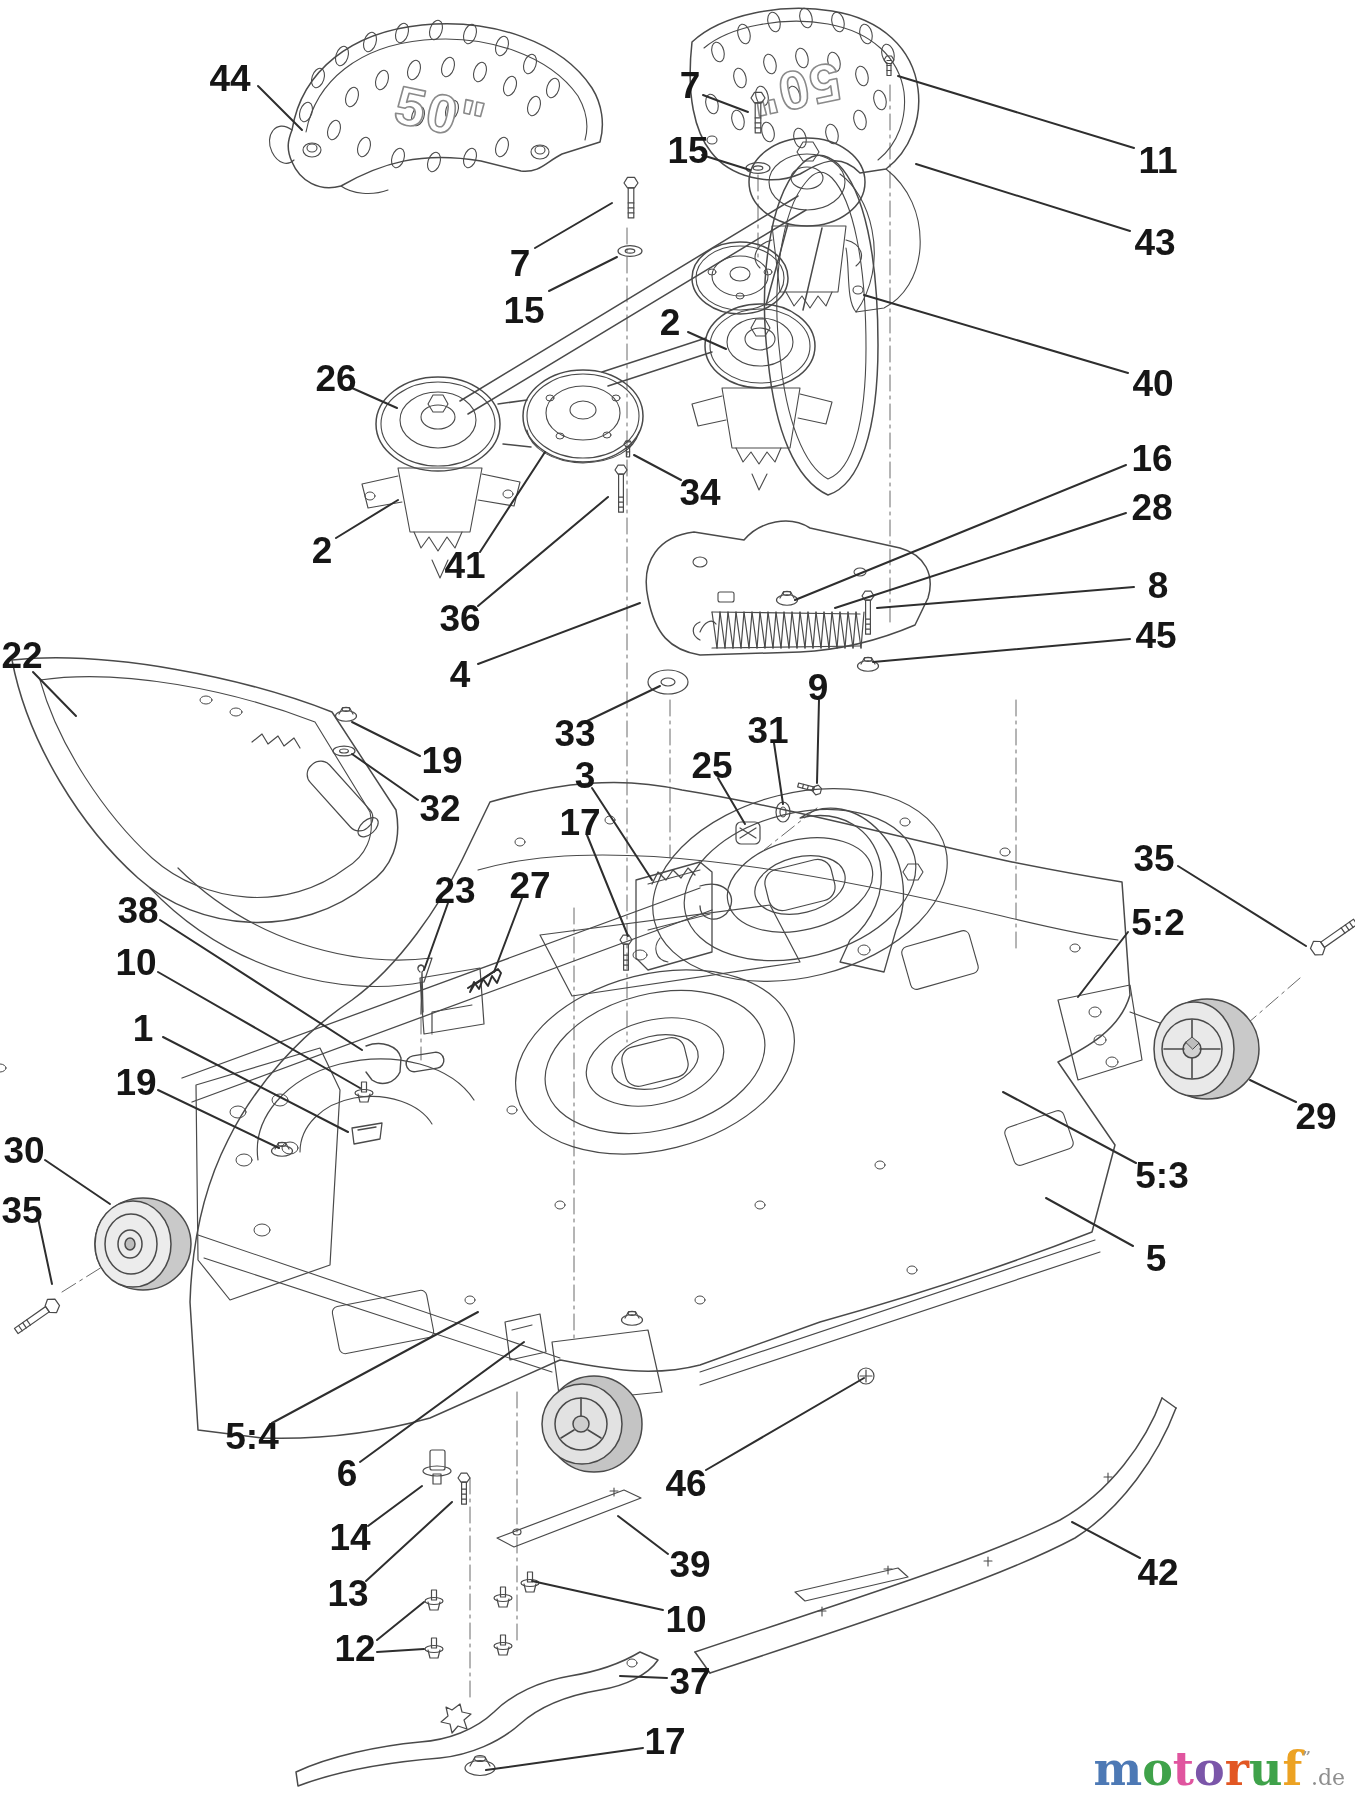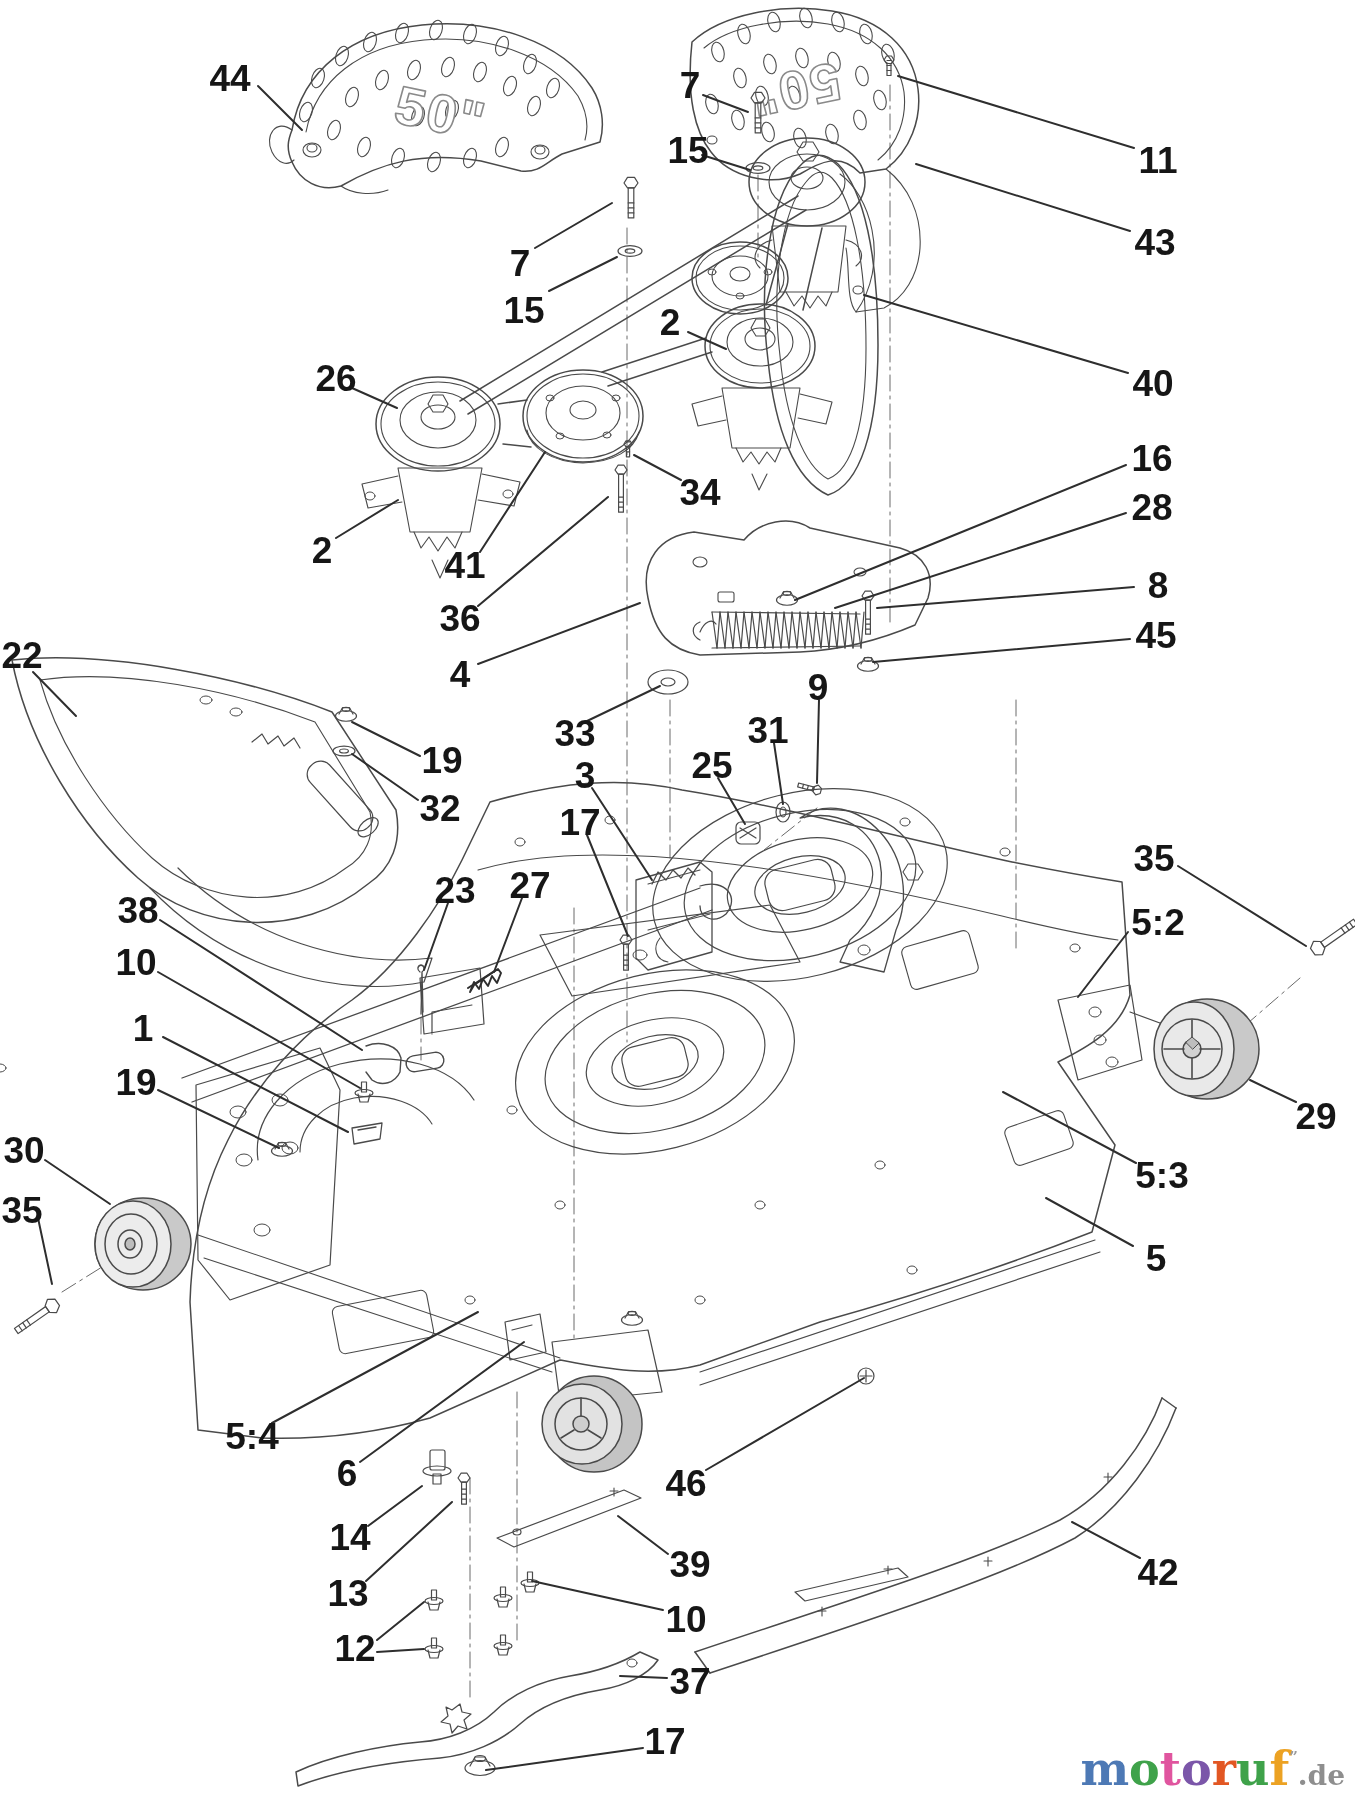--- a/index.html
+++ b/index.html
@@ -6,21 +6,21 @@
   .page{position:relative;width:1355px;height:1800px;background:#ffffff;margin:0 auto;overflow:hidden;
         font-family:"Liberation Sans",sans-serif;}
   svg{position:absolute;left:0;top:0;}
   .callout-text{font-family:"Liberation Sans",sans-serif;font-weight:bold;font-size:37px;fill:#161616;}
   .cover-num{font-family:"Liberation Sans",sans-serif;font-weight:bold;font-size:54px;fill:#ffffff;
              stroke:#8a8a8a;stroke-width:1.6px;letter-spacing:2px;}
   .watermark{position:absolute;right:10px;bottom:8px;display:flex;align-items:baseline;
              font-family:"DejaVu Serif",serif;font-weight:bold;}
   .watermark span.ltr{font-size:46px;line-height:1;}
   .watermark span.tick{font-size:15px;color:#9a9a9a;align-self:flex-start;margin-top:2px;}
-  .watermark span.sfx{font-size:28px;color:#8e8e8e;font-weight:bold;}
+  .watermark span.sfx{font-size:22px;color:#8e8e8e;font-weight:normal;}
 </style>
 </head>
 <body>
 
 <div class="page">
 <svg id="diagram" width="1355" height="1800" viewBox="0 0 1355 1800" fill="none" stroke="#4a4a4a" stroke-width="1.5" stroke-linejoin="round" stroke-linecap="round">
 
   <g id="axes" stroke="#6a6a6a" stroke-width="1" stroke-dasharray="16 5 3 5">
     <path d="M627,228 V1042"></path>
     <path d="M758,175 V262"></path>

